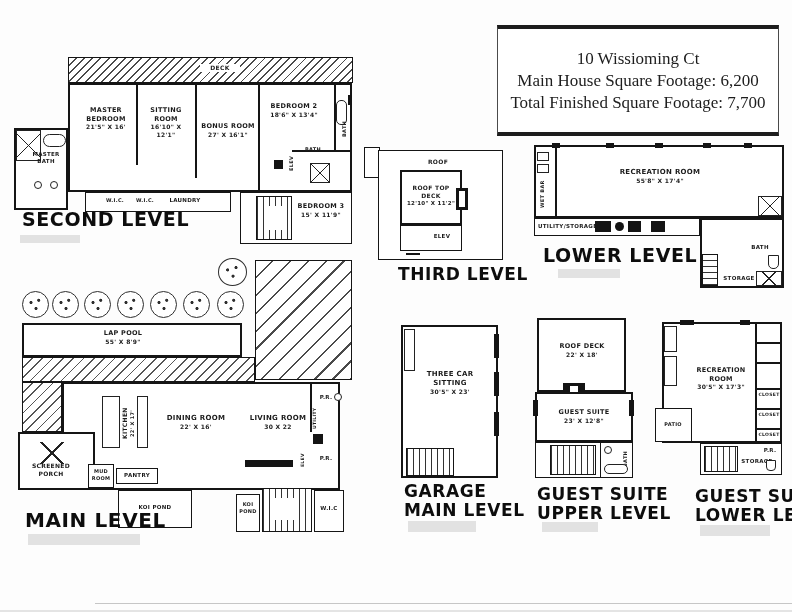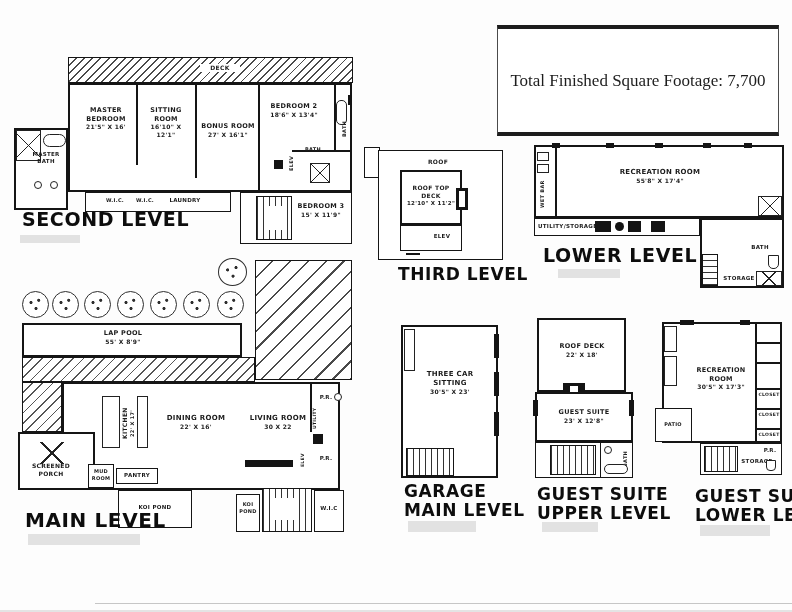--- a/index.html
+++ b/index.html
@@ -42,20 +42,22 @@
                font-size:22px;font-weight:700;letter-spacing:.5px}
   #logo .dot{position:absolute;left:67px;top:4px;width:5px;height:5px;border-radius:1.5px}
   #logo .mls{position:absolute;left:77px;top:13px;font-size:8.5px;letter-spacing:1.5px;color:#cfcfd2;font-weight:700}
 </style>
 </head>
 <body>
 
 <div id="canvas">
 
   <div id="infobox">
+    <div class="big">10 Wissioming Ct</div>
+    <div class="big">Main House Square Footage: 6,200</div>
     <div class="big">Total Finished Square Footage: 7,700</div>
   </div>
 
   <div>
     <div class="wall w1 hatchF" style="left:68px;top:57px;width:285px;height:26px"></div>
     <div class="lab f6" style="left:200px;top:64px;width:40px;background:#fff">DECK</div>
     <div class="wall" style="left:68px;top:83px;width:284px;height:109px"></div>
     <div class="wall w1" style="left:85px;top:192px;width:146px;height:20px"></div>
     <div class="wall w1" style="left:240px;top:192px;width:112px;height:52px"></div>
     <div class="wall" style="left:14px;top:128px;width:54px;height:82px"></div>

